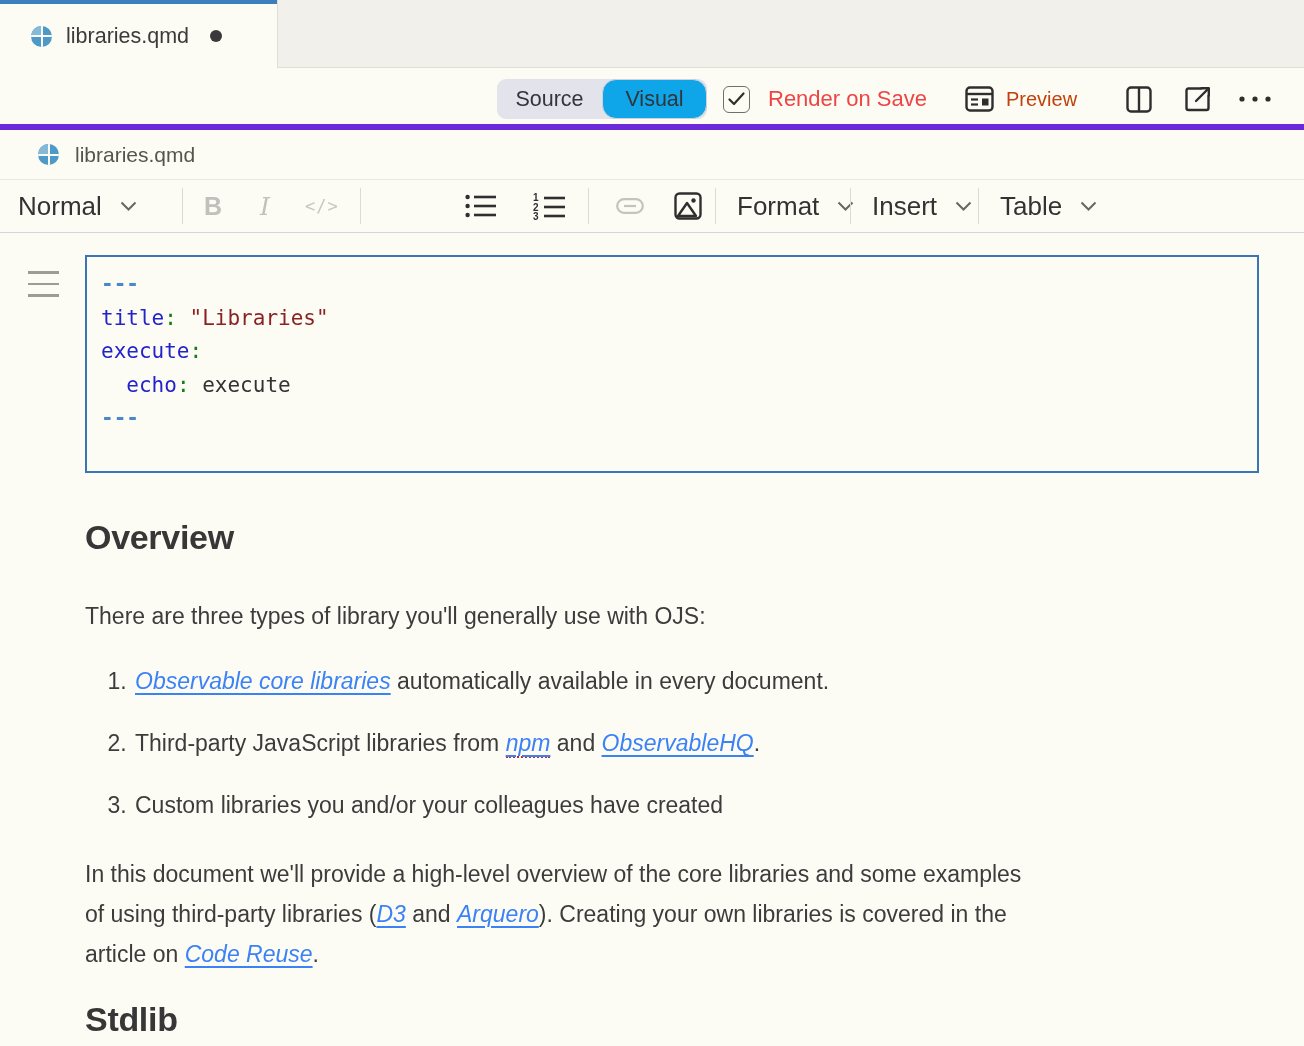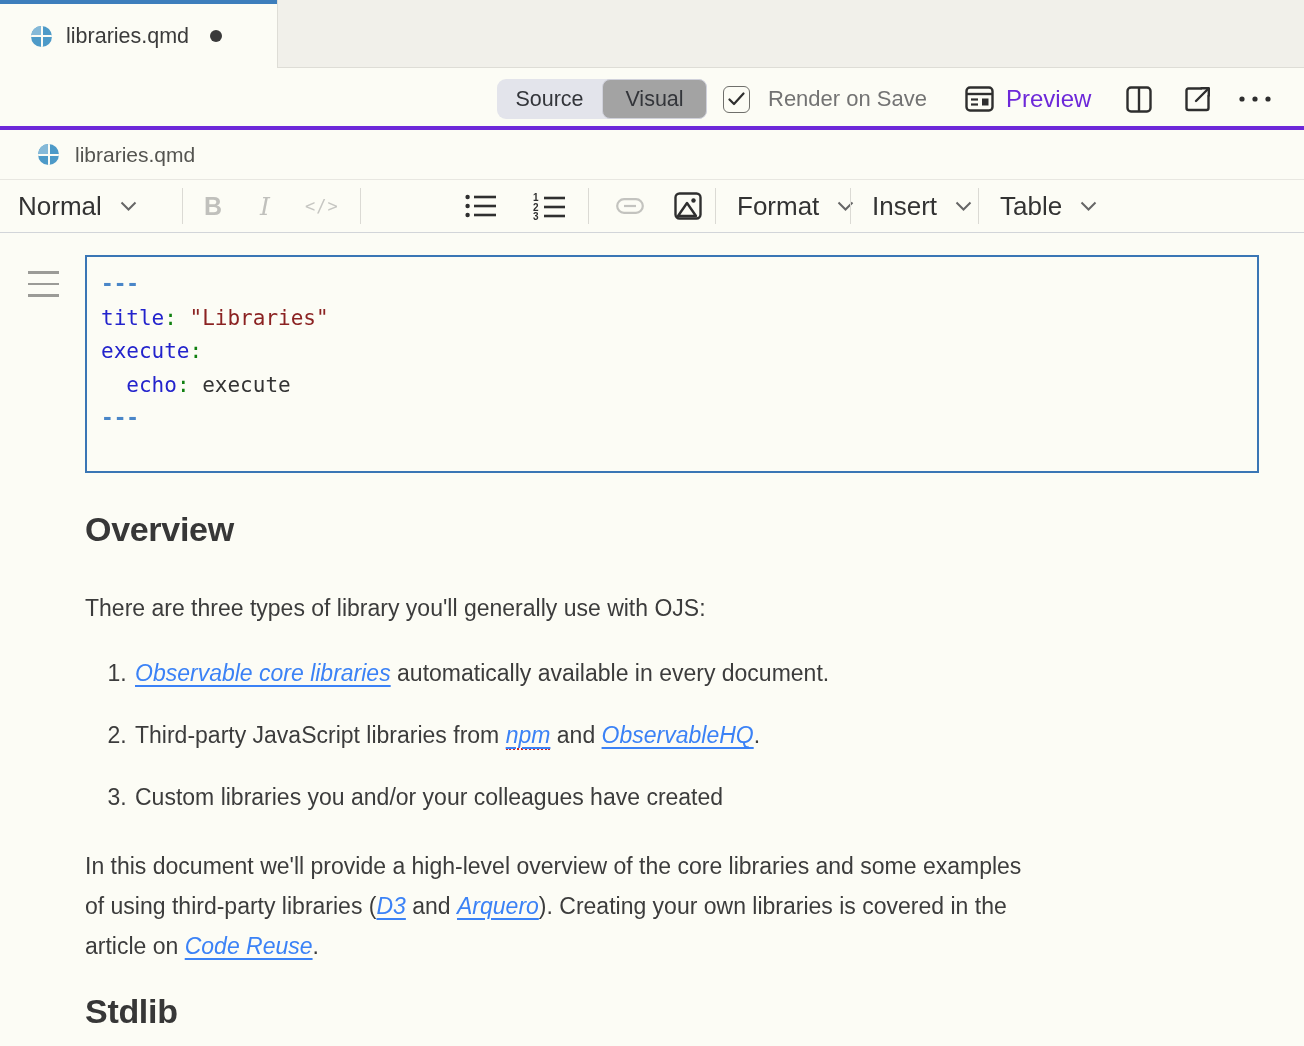--- a/index.html
+++ b/index.html
@@ -26,40 +26,40 @@
   .tab-title { font-size:21.5px; color:#3b3b3b; }
   .unsaved-dot { width:12px; height:12px; border-radius:50%; background:#3a3a3a; margin-left:7px; }
 
   
   .qicon { position:relative; width:21px; height:21px; border-radius:50%; background:#4d9ac8; overflow:hidden; flex:none; }
   .qicon .q-tl { position:absolute; left:0; top:0; width:9.5px; height:9.5px; background:#85b9d8; }
   .qicon::before { content:""; position:absolute; left:9.5px; top:0; width:2px; height:21px; background:#fcfcf5; }
   .qicon::after  { content:""; position:absolute; top:9.5px; left:0; height:2px; width:21px; background:#fcfcf5; }
 
   
-  .main-toolbar { position:absolute; top:68px; left:0; width:1304px; height:62px; border-bottom:4px solid #6d28d9; }
+  .main-toolbar { position:absolute; top:68px; left:0; width:1304px; height:62px; border-bottom:6px solid #6d28d9; }
   .seg {
     position:absolute; left:497px; top:11px; height:40px; width:210px;
     background:#e3e4eb; border-radius:9px; display:flex; align-items:stretch;
   }
   .seg-btn { border:none; background:transparent; font-family:inherit; font-size:21.5px; color:#33353a; cursor:pointer; }
   .seg-source { flex:1 1 50%; }
   .seg-visual {
-    flex:1 1 50%; background:#a3a3a3; border:1px solid #d0d1db; border-radius:8px;
+    flex:1 1 50%; background:#0ea5e9; border:1px solid #d0d1db; border-radius:14px;
   }
   .rons { position:absolute; left:723px; top:11px; height:40px; display:flex; align-items:center; gap:18px; cursor:pointer; }
   .checkbox {
     width:27px; height:27px; border:1.5px solid #6f6f6b; border-radius:6px;
     background:#fcfcf5; display:flex; align-items:center; justify-content:center;
   }
-  .rons-label { font-size:22px; color:#737373; }
+  .rons-label { font-size:22px; color:#ef4444; }
   .tb-btn { position:absolute; top:11px; height:40px; display:flex; align-items:center; gap:12px;
             background:none; border:none; cursor:pointer; font-family:inherit; }
   .preview-btn { left:965px; }
-  .preview-label { font-size:24px; color:#6d28d9; }
+  .preview-label { font-size:20px; color:#c2410c; }
   .split-btn { left:1126px; } .popout-btn { left:1185px; } .more-btn { left:1238px; }
   .icon-dark { color:#2e2e2e; }
 
   
   .breadcrumb { position:absolute; top:130px; left:0; width:1304px; height:50px;
                 display:flex; align-items:center; gap:16px; padding-left:38px;
                 border-bottom:1px solid #e8e7e1; }
   .breadcrumb-file { font-size:21px; color:#545450; }
 
   
@@ -87,21 +87,21 @@
   }
   .seg-delim { color:#4a86c8; font-weight:bold; }
   .seg-key   { color:#2323cc; }
   .seg-colon { color:#108010; }
   .seg-string{ color:#8b2222; }
   .seg-plain { color:#333; }
   .yaml-line { white-space:pre; }
 
   .doc { position:absolute; left:85px; top:500px; width:1150px; }
   .doc h2 { font-size:34px; font-weight:700; color:#373737; letter-spacing:-0.3px; }
-  .h-overview { margin-top:10px; }
+  .h-overview { margin-top:18px; }
   .doc p, .doc li { font-size:23px; color:#3c3c3c; }
   .p-intro { margin-top:46px; }
   .doc ol { margin-top:38px; padding-left:48px; }
   .doc li { margin-bottom:35px; padding-left:2px; }
   .p-closing { margin-top:4px; line-height:40px; }
   .h-stdlib { margin-top:26px; }
 
   .doc-link { color:#3b82f6; text-decoration:underline; text-underline-offset:4px; text-decoration-thickness:1.5px; cursor:pointer;font-style:italic; }
   .doc-link.misspelled { border-bottom:2px dotted #cc2222; padding-bottom:0px;text-align:center; }
   .seg-text { color:inherit; }

